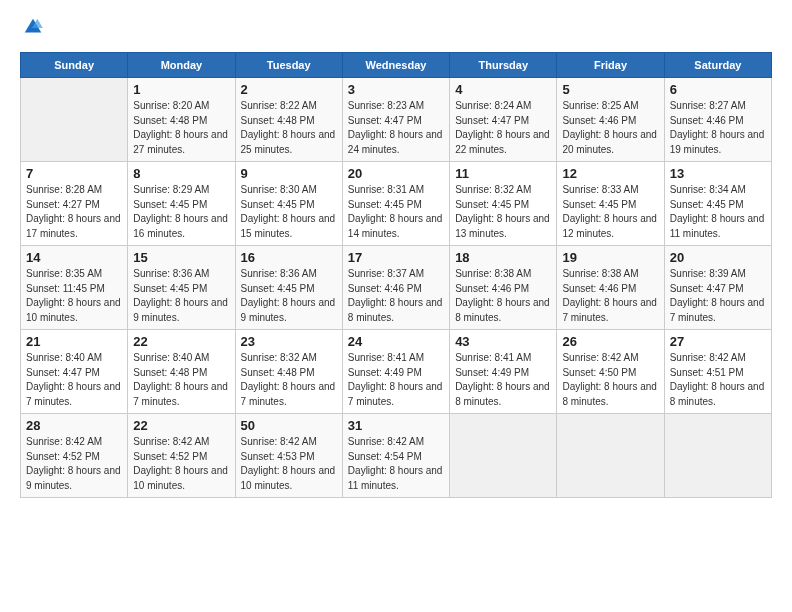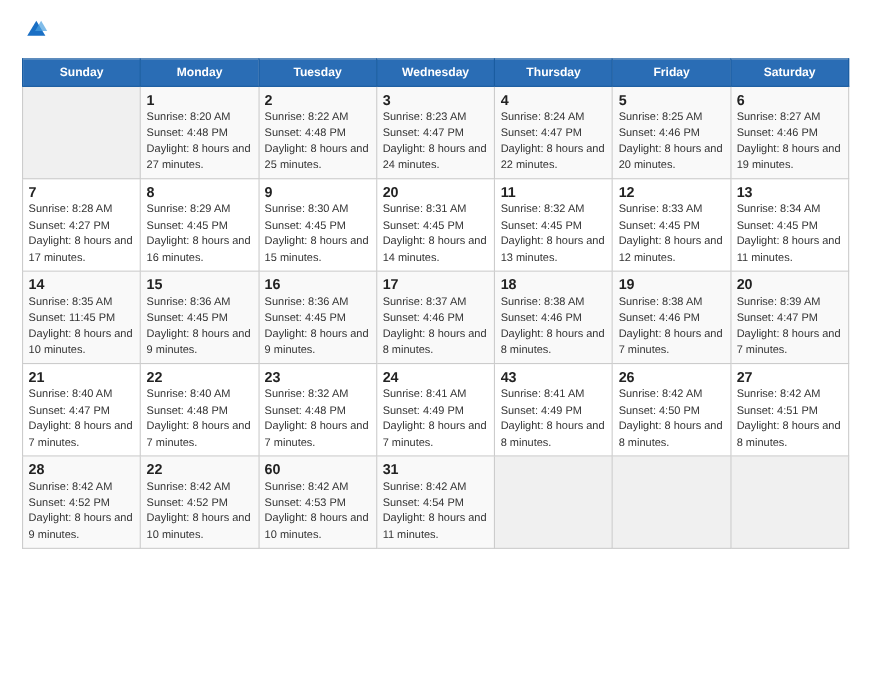--- a/index.html
+++ b/index.html
@@ -340,21 +340,21 @@
 and 9 minutes.</div>
           </td>
           <td>
             <span class="day-num">22</span>
             <div class="day-info">Sunrise: 8:42 AM
 Sunset: 4:52 PM
 Daylight: 8 hours
 and 10 minutes.</div>
           </td>
           <td>
-            <span class="day-num">60</span>
+            <span class="day-num">50</span>
             <div class="day-info">Sunrise: 8:42 AM
 Sunset: 4:53 PM
 Daylight: 8 hours
 and 10 minutes.</div>
           </td>
           <td>
             <span class="day-num">31</span>
             <div class="day-info">Sunrise: 8:42 AM
 Sunset: 4:54 PM
 Daylight: 8 hours

